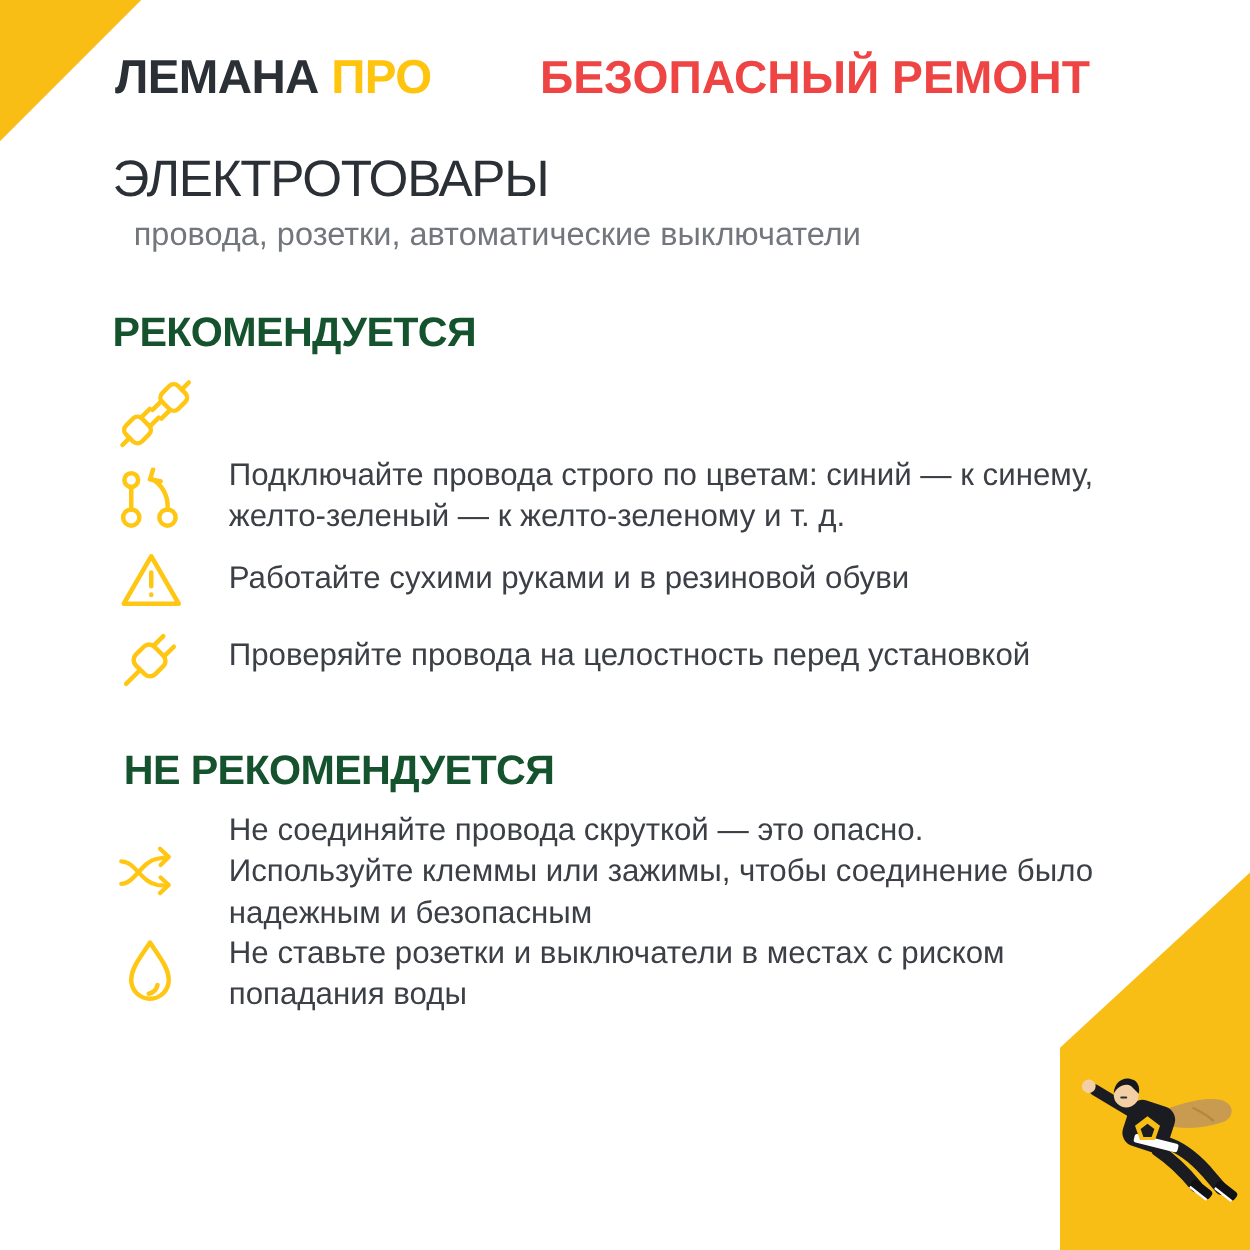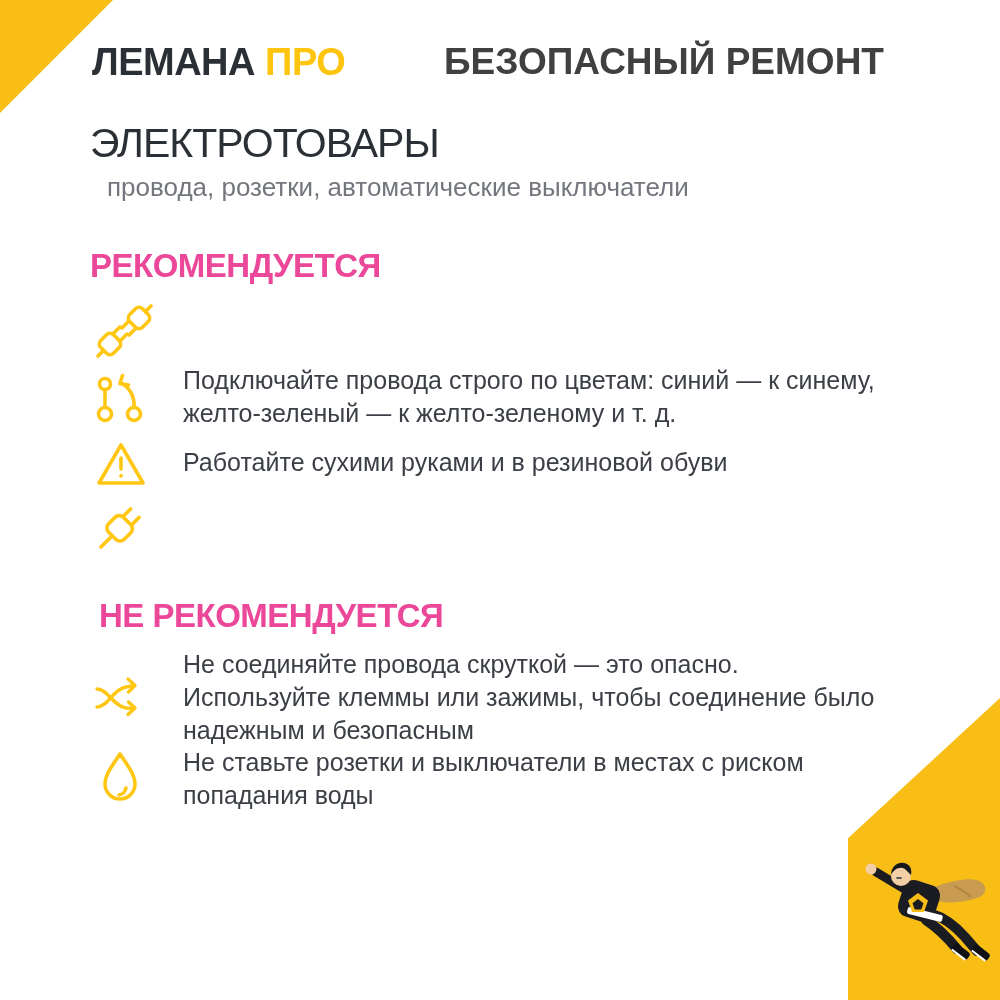--- a/index.html
+++ b/index.html
@@ -15,30 +15,30 @@
   .corner-br{
     position:absolute;left:848px;top:698px;width:152px;height:302px;background:#F8BE16;
     -webkit-clip-path:polygon(0 46.4%,100% 0,100% 100%,0 100%);
     clip-path:polygon(0 46.4%,100% 0,100% 100%,0 100%);
   }
   .hero-svg{position:absolute;left:2px;top:158px;width:144px;height:126px;}
   
   .logo{position:absolute;left:92px;top:42px;font-size:38px;font-weight:900;
     letter-spacing:-0.5px;line-height:40px;color:#2B3036;white-space:nowrap;}
   .logo .pro{color:#FFC40D;}
-  .header-title{position:absolute;left:444px;top:42px;font-size:37px;font-weight:800;
-    letter-spacing:0;line-height:40px;color:#404040;white-space:nowrap;}
+  .header-title{position:absolute;left:432px;top:42px;font-size:37px;font-weight:800;
+    letter-spacing:0;line-height:40px;color:#ef4444;white-space:nowrap;}
   
   .cat-title{position:absolute;left:90px;top:120px;font-size:41px;font-weight:400;
     letter-spacing:-1px;line-height:46px;color:#2B3036;white-space:nowrap;}
   .cat-subtitle{position:absolute;left:91px;top:172px;font-size:26px;font-weight:400;
     color:#73777D;line-height:30px;white-space:nowrap;margin-left:16px;}
   
   .sec-heading{position:absolute;font-size:33px;font-weight:900;letter-spacing:-0.5px;
-    color:#ec4899;line-height:36px;white-space:nowrap;}
+    color:#14532d;line-height:36px;white-space:nowrap;}
   .rec-heading{left:90px;top:248px;}
   .nrec-heading{left:99px;top:598px;}
   
   .item-icon{position:absolute;}
   .item-text{position:absolute;left:183px;font-size:25px;font-weight:400;color:#3C4046;
     line-height:33px;white-space:pre-line;}
   .icon-svg{display:block;}
   .icon-svg *{vector-effect:non-scaling-stroke;}
 </style>
 </head>
@@ -105,20 +105,21 @@
   <div class="item-icon" style="left:90px;top:498px;">
     <svg class="icon-svg" width="62" height="58" viewBox="0 0 62 58" fill="none">
       <g stroke="#FFC713" stroke-width="3.6" stroke-linecap="round" stroke-linejoin="round" transform="translate(30,30) rotate(-45)">
         <line x1="-27" y1="0" x2="-11" y2="0"></line>
         <rect x="-11" y="-11" width="21" height="22" rx="6"></rect>
         <line x1="10" y1="-6" x2="21" y2="-6"></line>
         <line x1="10" y1="6" x2="21" y2="6"></line>
       </g>
     </svg>
   </div>
+  <div class="item-text" style="top:508px;">Проверяйте провода на целостность перед установкой</div>
 
   <div class="sec-heading nrec-heading">НЕ РЕКОМЕНДУЕТСЯ</div>
 
   <div class="item-icon" style="left:94px;top:676px;">
     <svg class="icon-svg" width="50" height="44" viewBox="0 0 50 44" fill="none">
       <g stroke="#FFC713" stroke-width="3.4" stroke-linecap="round" stroke-linejoin="round">
         <path d="M3 31 C14 31 19 13 32 11 L38 10"></path>
         <path d="M34 3 L41 9.5 L34.5 16"></path>
         <path d="M3 13 C14 13 19 30 32 32 L38 32.5"></path>
         <path d="M34.5 26 L41 32 L34 38.5"></path>

